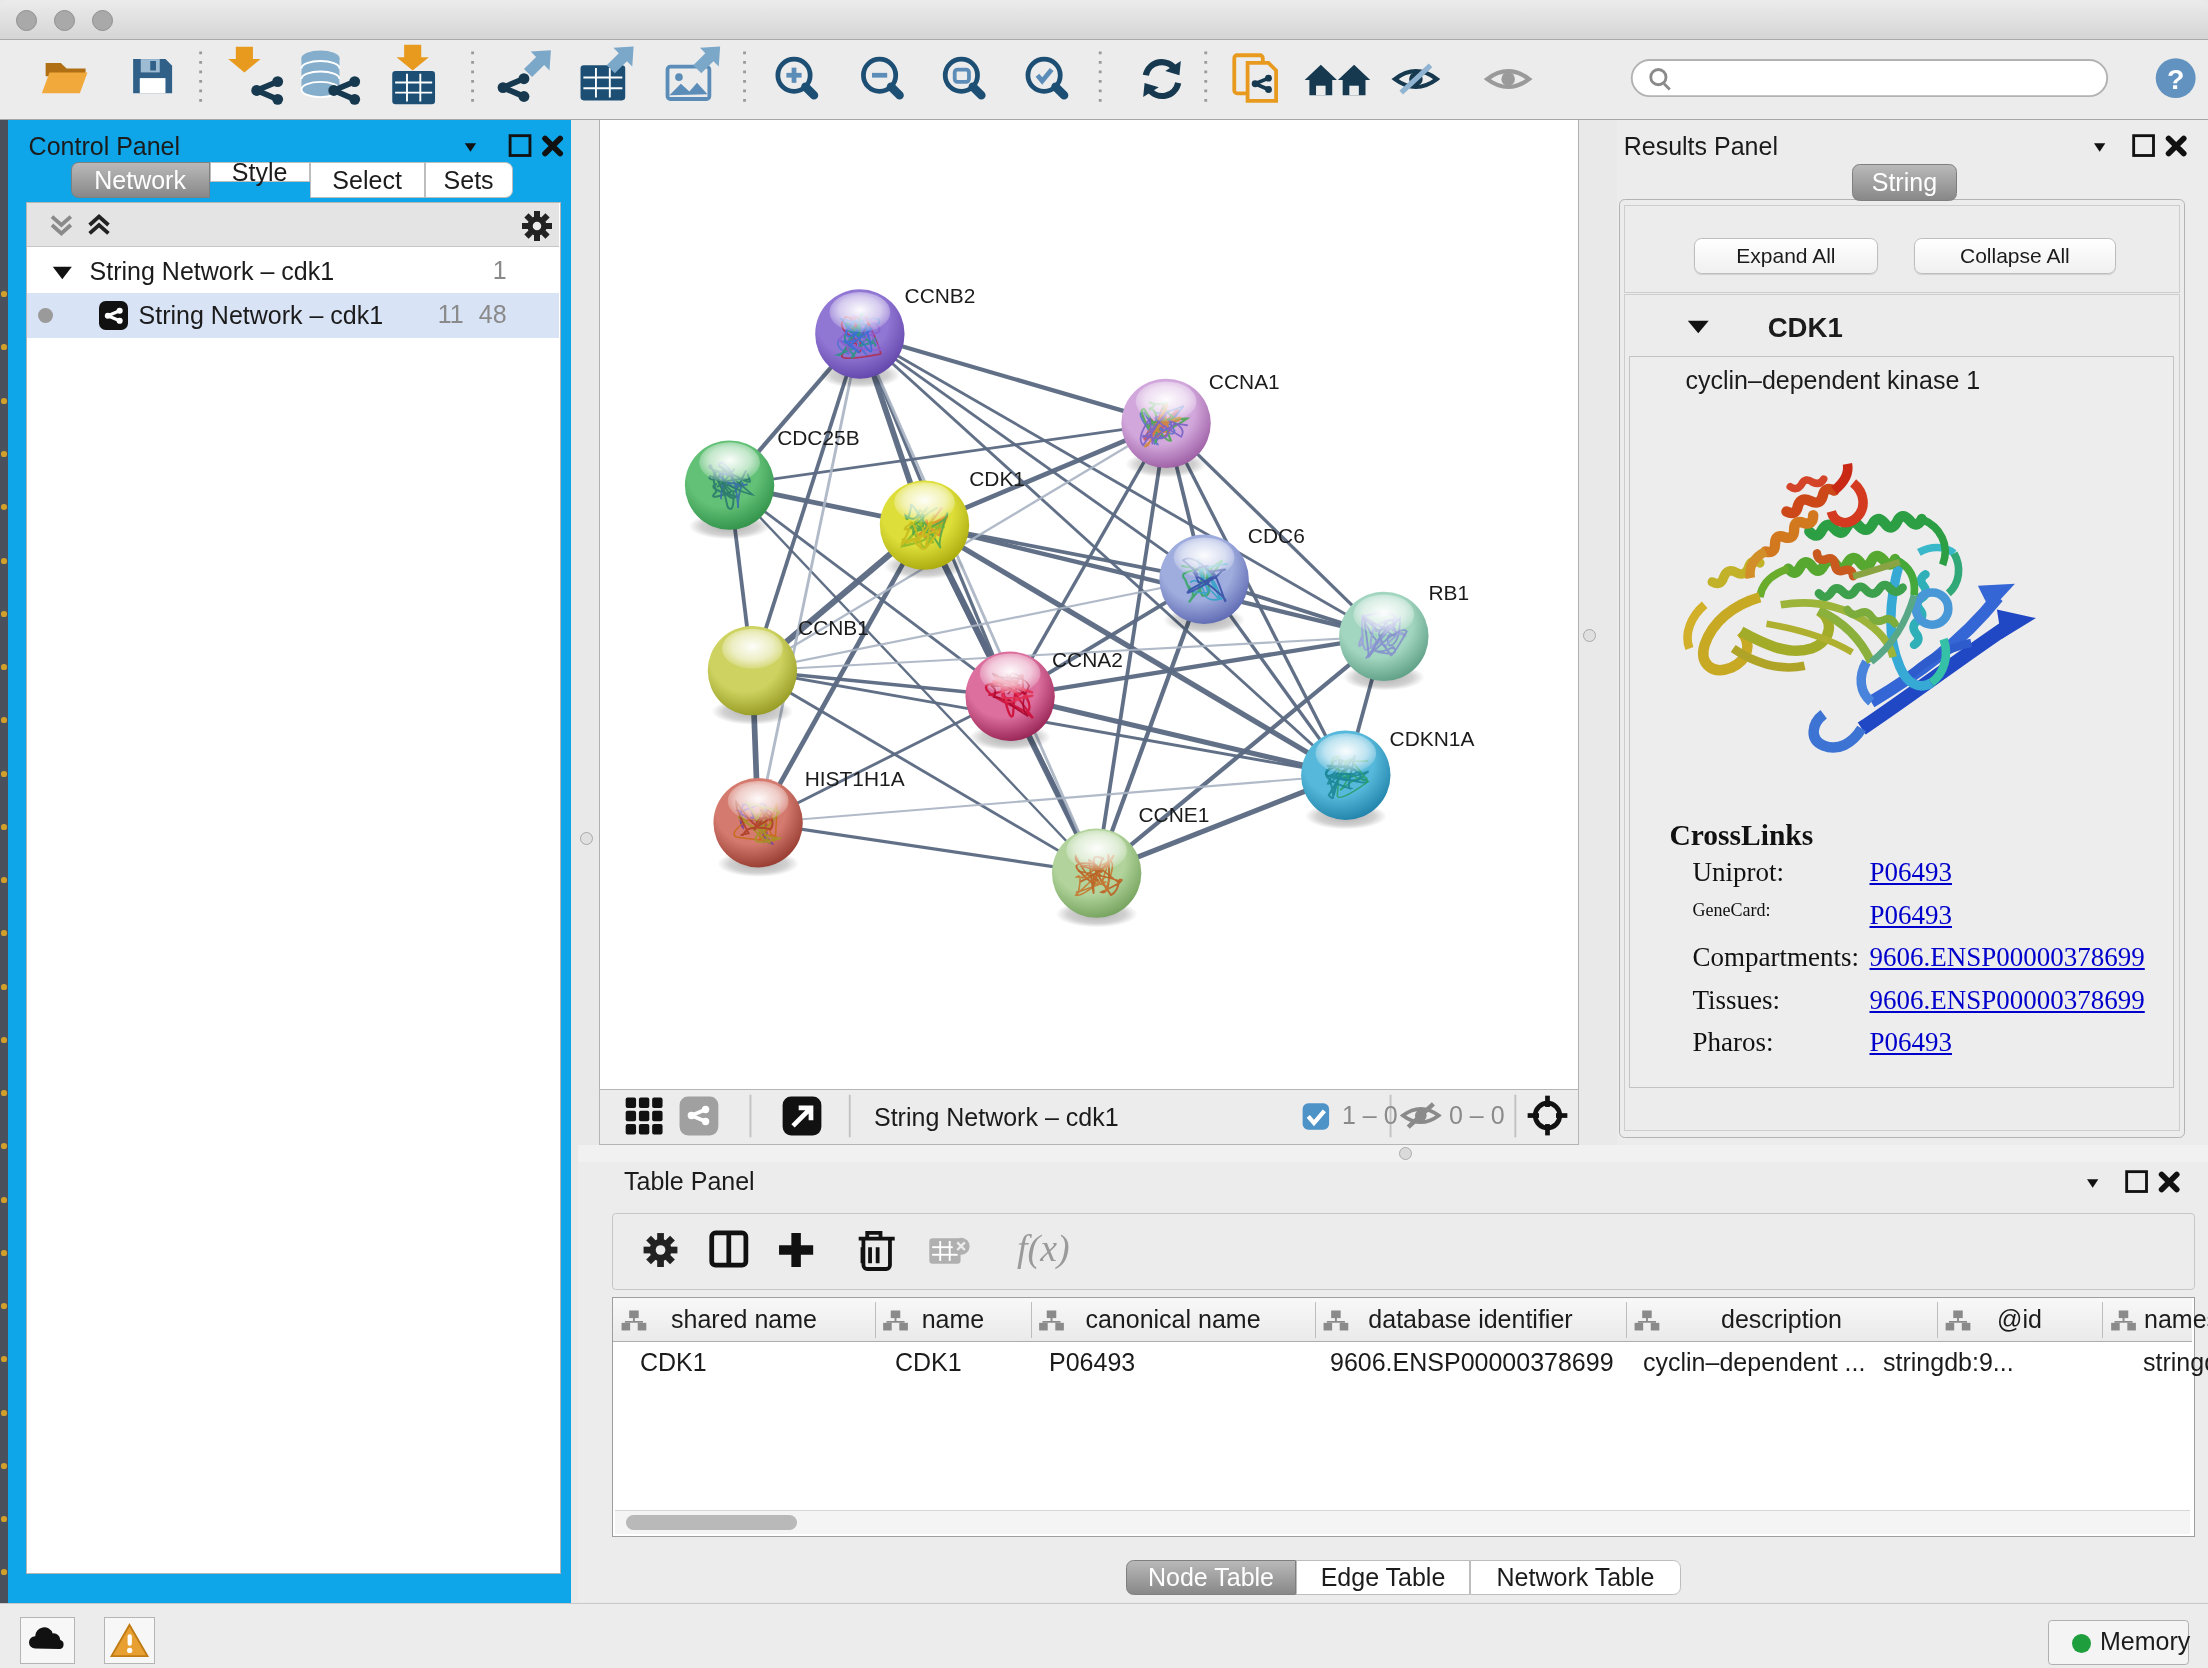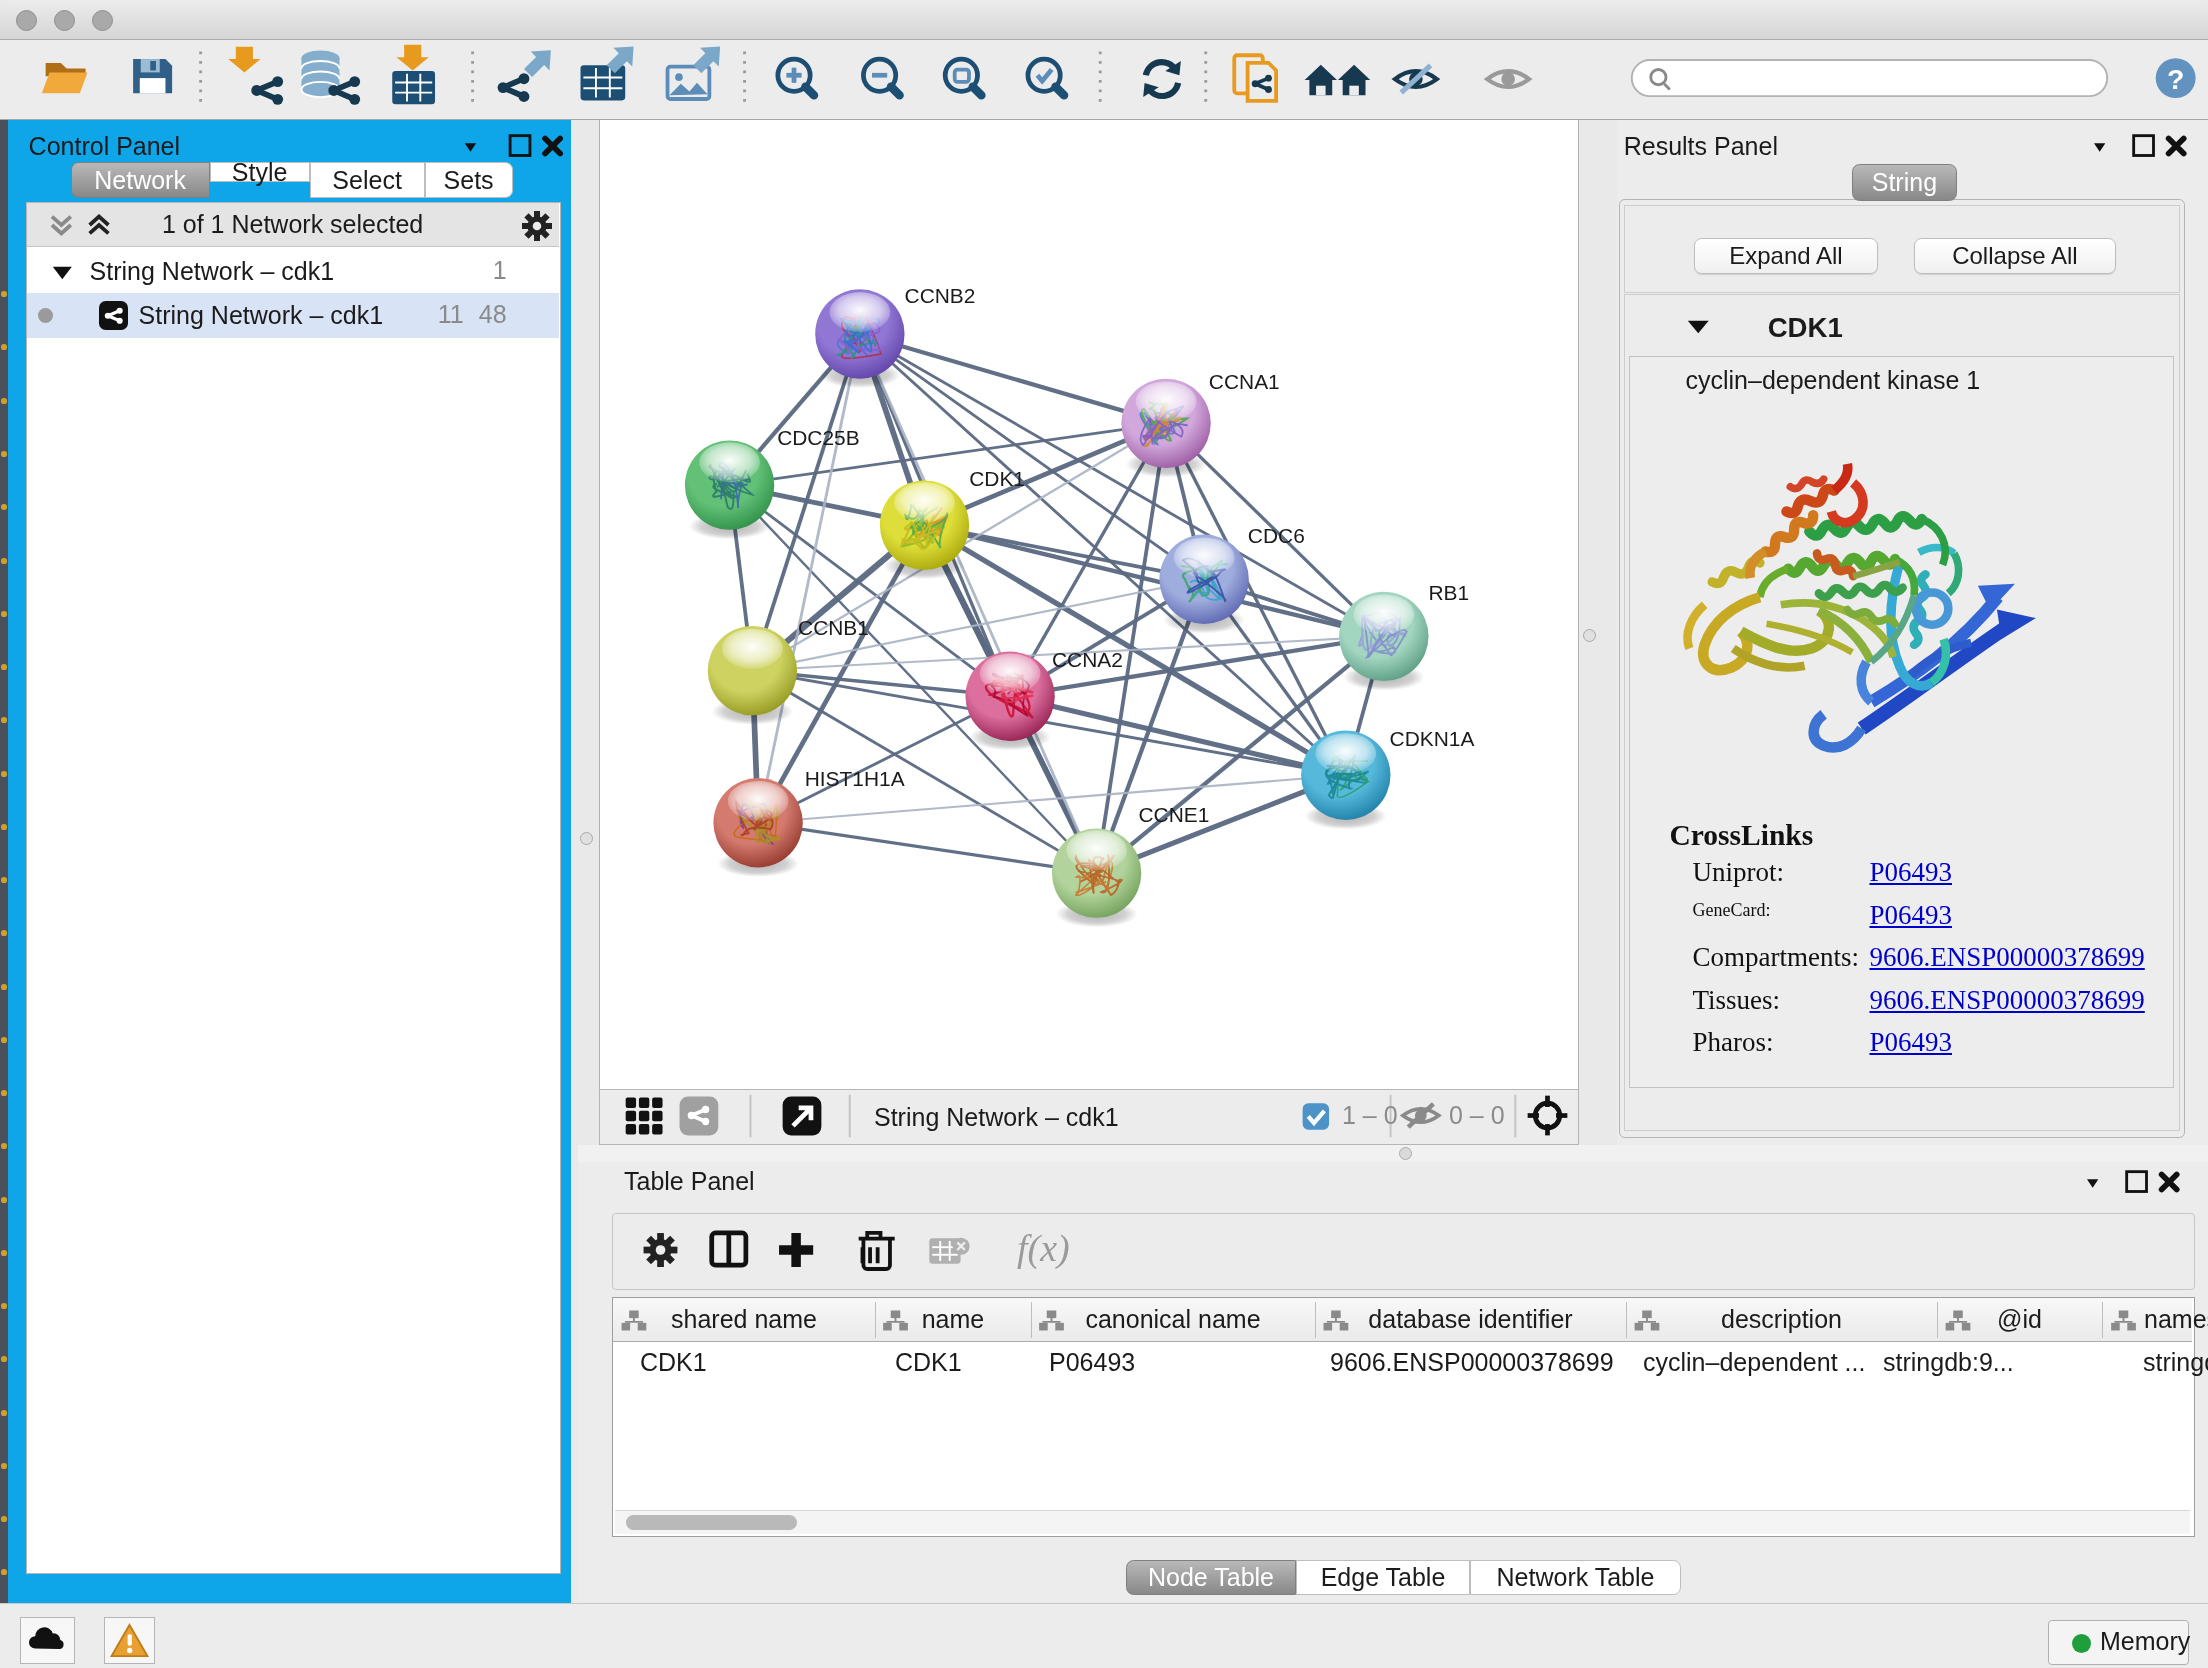--- a/index.html
+++ b/index.html
@@ -4,21 +4,21 @@
 * { margin:0; padding:0; box-sizing:border-box; }
 html,body { width:2208px; height:1668px; overflow:hidden; background:#e9e9e9;
   font-family:"Liberation Sans", sans-serif; -webkit-font-smoothing:antialiased; }
 .abs { position:absolute; }
 .txt { position:absolute; font-size:25px; color:#1b1b1b; white-space:nowrap; }
 .gtxt { color:#8a8a8a; }
 .tab { position:absolute; display:flex; align-items:center; justify-content:center;
   font-size:25px; color:#1b1b1b; background:#ffffff; border:1px solid #bdbdbd; }
 .tabsel { background:linear-gradient(#b9b9b9,#888888); color:#ffffff; border:1px solid #7f7f7f; }
 .btn { position:absolute; display:flex; align-items:center; justify-content:center;
-  font-size:24px; color:#1b1b1b; background:linear-gradient(#ffffff,#f0f0f0);
+  font-size:21px; color:#1b1b1b; background:linear-gradient(#ffffff,#f0f0f0);
   border:1px solid #bdbdbd; border-radius:7.6px; box-shadow:0 1px 1px rgba(0,0,0,0.12); }
 </style></head>
 <body>
 <div class="abs" style="left:0px;top:0px;width:2208px;height:40px;background:linear-gradient(#ececec,#d5d5d5);border-bottom:1.9px solid #ababab;border-radius:9.5px 9.5px 0 0">
     <div class="abs" style="left:16px;top:9.5px;width:21px;height:21px;border-radius:50%;background:#a9a9a9;border:1px solid #8f8f8f"></div>
     <div class="abs" style="left:54px;top:9.5px;width:21px;height:21px;border-radius:50%;background:#a9a9a9;border:1px solid #8f8f8f"></div>
     <div class="abs" style="left:92px;top:9.5px;width:21px;height:21px;border-radius:50%;background:#a9a9a9;border:1px solid #8f8f8f"></div>
   </div>
 <div class="abs" style="left:0px;top:40px;width:2208px;height:80px;background:#ececec;border-bottom:1.9px solid #a6a6a6"></div>
 <svg width="2208" height="80" viewBox="0 42 2322 84" style="position:absolute;left:0;top:40px">
@@ -164,21 +164,20 @@
     <div class="tab tabsel" style="left:63px;top:42px;width:139px;height:36px;border-radius:7.6px 0 0 7.6px">Network</div>
     <div class="tab" style="left:202px;top:42px;width:100px;height:20px">Style</div>
     <div class="tab" style="left:302px;top:42px;width:115px;height:36px">Select</div>
     <div class="tab" style="left:417px;top:42px;width:88px;height:36px;border-radius:0 7.6px 7.6px 0">Sets</div>
     <div class="abs" style="left:18px;top:82px;width:535px;height:1372px;background:#ffffff;border:1.9px solid #b5b5b5">
       <div class="abs" style="left:0px;top:0px;width:532px;height:44px;background:#e4e4e4;border-bottom:1px solid #c6c6c6">
         <svg class="abs" style="left:17px;top:5.7px" width="95" height="32" viewBox="0 0 100 34">
           <path d="M8 8 l10 9 l10 -9 M8 17 l10 9 l10 -9" stroke="#8a8a8a" stroke-width="4" fill="none"></path>
           <path d="M48 17 l10 -9 l10 9 M48 26 l10 -9 l10 9" stroke="#222" stroke-width="4" fill="none"></path>
         </svg>
-        <div class="txt" style="left:0;top:6.7px;width:532px;text-align:center">1 of 1 Network selected</div>
         <svg class="abs" style="left:491px;top:3.8px" width="38" height="38" viewBox="0 0 40 40">
           <line x1="29.3" y1="20.0" x2="35.8" y2="20.0" stroke="#222" stroke-width="6.3"></line>
           <line x1="26.6" y1="26.6" x2="31.1" y2="31.1" stroke="#222" stroke-width="6.3"></line>
           <line x1="20.0" y1="29.3" x2="20.0" y2="35.8" stroke="#222" stroke-width="6.3"></line>
           <line x1="13.4" y1="26.6" x2="8.9" y2="31.1" stroke="#222" stroke-width="6.3"></line>
           <line x1="10.7" y1="20.0" x2="4.2" y2="20.0" stroke="#222" stroke-width="6.3"></line>
           <line x1="13.4" y1="13.4" x2="8.9" y2="8.9" stroke="#222" stroke-width="6.3"></line>
           <line x1="20.0" y1="10.7" x2="20.0" y2="4.2" stroke="#222" stroke-width="6.3"></line>
           <line x1="26.6" y1="13.4" x2="31.1" y2="8.9" stroke="#222" stroke-width="6.3"></line>
           <circle cx="20" cy="20" r="10.2" fill="#222"></circle>

